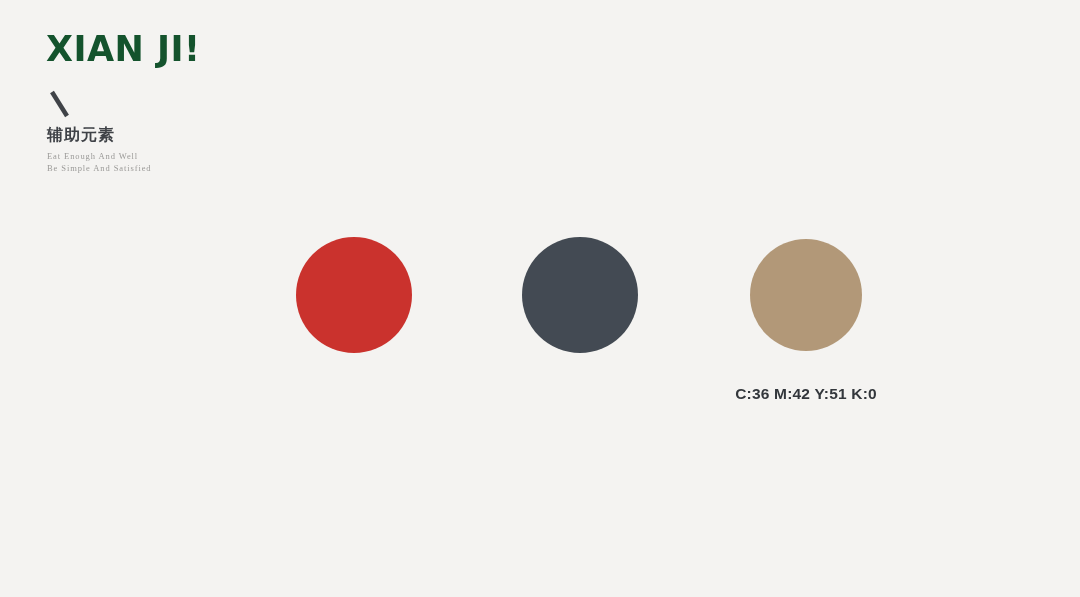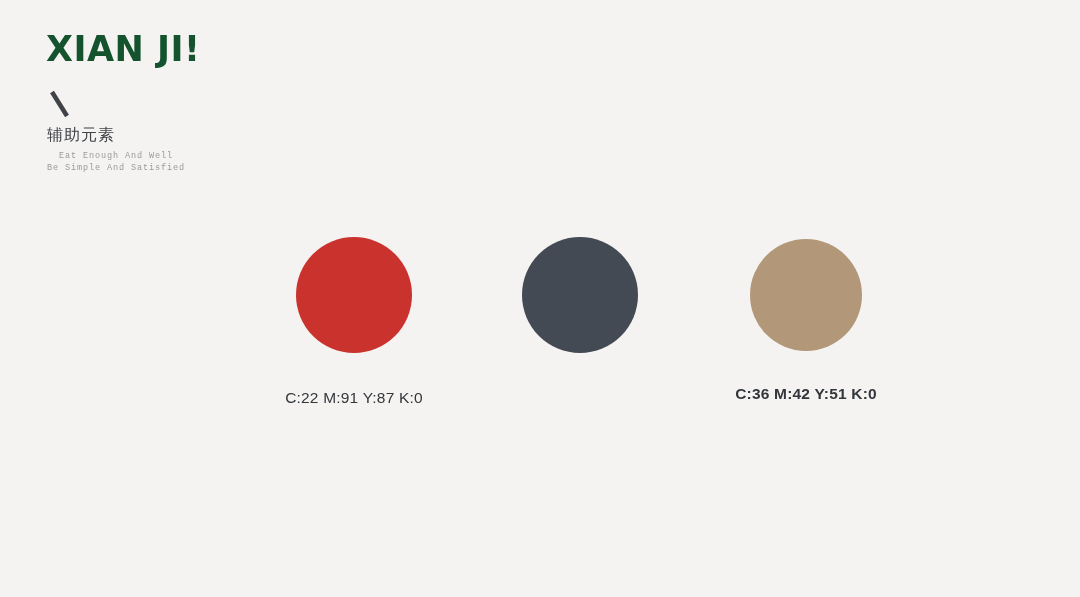--- a/index.html
+++ b/index.html
@@ -49,39 +49,38 @@
     width: 28px;
     height: 30px;
   }
 
   .subtitle-cn {
     position: absolute;
     left: 1px;
     top: 95px;
     font-family: "DejaVu Sans", sans-serif;
     font-size: 16px;
-    font-weight: 400;
+    font-weight: 700;
     letter-spacing: 1px;
     color: #3f4247;
     line-height: 1;
     white-space: nowrap;
   }
 
   .subtitle-en {
     position: absolute;
     left: 1px;
     top: 118px;
-    font-family: Liberation Mono, monospace;
+    font-family: Liberation Serif, serif;
     font-size: 8.5px;
     font-weight: 400;
     letter-spacing: 0.9px;
     color: #9b9a98;
     line-height: 1.45;
     white-space: nowrap;
-    text-align: center;
   }
   .subtitle-en div { white-space: nowrap; }
 
   
   .swatch-row {
     position: absolute;
     left: 0;
     top: 237px;
     width: 1080px;
     height: 180px;
@@ -142,21 +141,20 @@
       <div>Eat Enough And Well</div>
       <div>Be Simple And Satisfied</div>
     </div>
 
   </div>
 
   <div class="swatch-row">
 
     <div class="swatch swatch-1">
       <div class="swatch-disc" style="background-color: rgb(202, 50, 45);"></div>
-      <div class="swatch-caption">C:22 M:91 Y:87 K:0</div>
     </div>
 
     <div class="swatch swatch-2">
       <div class="swatch-disc" style="background-color: rgb(67, 74, 83);"></div>
     </div>
 
     <div class="swatch swatch-3">
       <div class="swatch-disc" style="background-color: rgb(178, 152, 120);"></div>
       <div class="swatch-caption">C:36 M:42 Y:51 K:0</div>
     </div>

